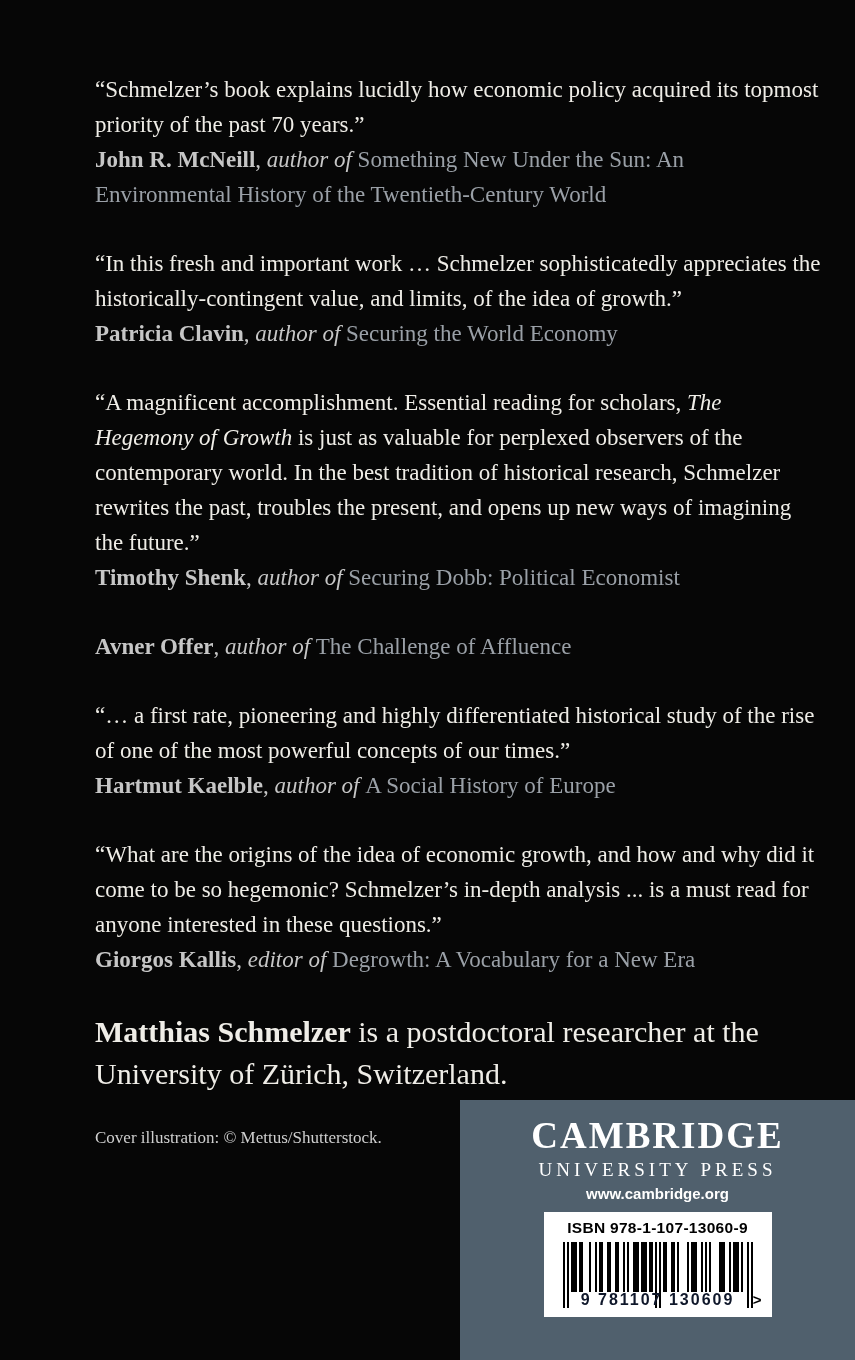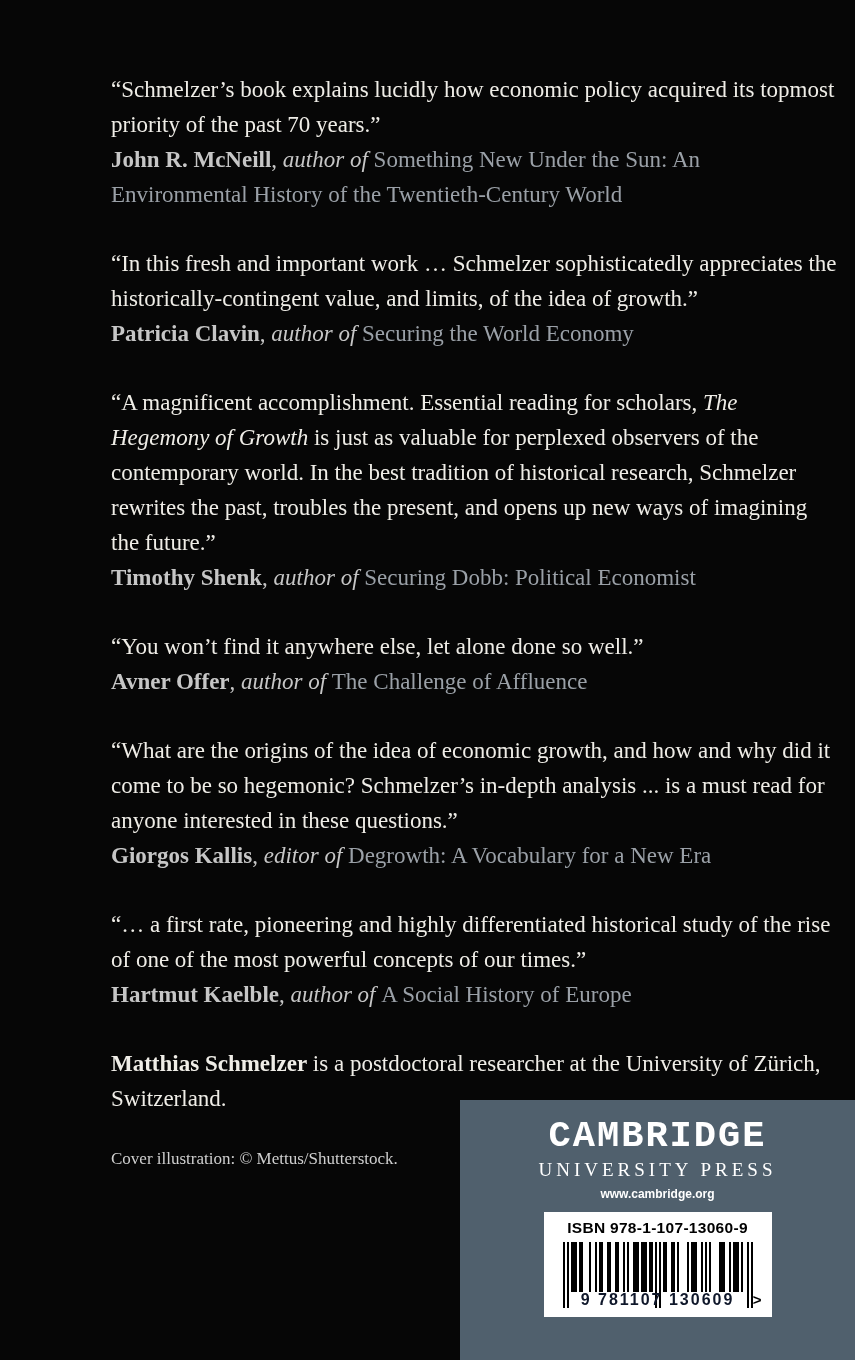--- a/index.html
+++ b/index.html
@@ -7,65 +7,65 @@
   body {
     width: 855px; height: 1360px;
     position: relative; overflow: hidden;
     font-family: "Liberation Serif", serif;
   }
   .page {
     position: absolute; inset: 0;
     background: var(--background, #060606);
   }
   .content {
-    position: absolute; left: 111px; top: 72px; width: 727px;
+    position: absolute; left: 95px; top: 72px; width: 727px;
   }
   .quote-block { margin-bottom: 34px; }
   .quote {
     color: var(--quote_text, #efede7);
     font-size: 23px; line-height: 35px;
   }
   .attr {
     color: var(--attribution, #c6c6c6);
     font-size: 23px; line-height: 35px;
   }
   .b { font-weight: 700; }
   .i { font-style: italic; margin-top: 32px; }
   .title { color: var(--book_title, #9aa0a7); text-align: center; }
   .bio {
     color: var(--quote_text, #efede7);
-    font-size: 23px; line-height: 35px;
+    font-size: 30px; line-height: 42px;
     margin-top: 32px;
   }
   .credit {
     color: #cfcfcf;
     font-size: 17px; line-height: 22px;
     margin-top: 32px;
   }
   .publisher-panel {
     position: absolute; left: 460px; top: 1100px;
     width: 395px; height: 260px;
     background: var(--cambridge_panel, #50606d);
     color: #fff; text-align: center;
   }
   .cambridge {
     margin-top: 16px;
-    font-family: Liberation Mono, monospace;
+    font-family: Liberation Serif, serif;
     font-weight: 700; font-size: 37px; letter-spacing: 2px;
     line-height: 40px;
   }
   .univpress {
     margin-top: 2px;
     font-size: 19px; letter-spacing: 4px; font-weight: 400;
     line-height: 24px;
   }
   .weburl {
     margin-top: 3px;
     font-family: "Liberation Sans", sans-serif;
-    font-weight: 700; font-size: 12px; line-height: 18px;
+    font-weight: 700; font-size: 15px; line-height: 18px;
   }
   .isbn-box {
     width: 228px; margin: 9px auto 0;
     background: var(--isbn_box, #ffffff);
     color: #000; padding: 6px 8px 9px;
   }
   .isbn-label {
     font-family: "Liberation Sans", sans-serif;
     font-weight: 700; font-size: 15.5px; letter-spacing: 0.3px;
     line-height: 19px; white-space: nowrap; text-align: center;
@@ -103,32 +103,31 @@
       <p class="quote"><span>“In this fresh and important work … Schmelzer sophisticatedly appreciates the historically-contingent value, and limits, of the idea of growth.”</span></p>
       <p class="attr"><span class="b">Patricia Clavin</span><span>, </span><span class="i">author of </span><span class="title">Securing the World Economy</span></p>
     </div>
 
     <div class="quote-block">
       <p class="quote"><span>“A magnificent accomplishment. Essential reading for scholars, </span><span class="i">The Hegemony of Growth</span><span> is just as valuable for perplexed observers of the contemporary world. In the best tradition of historical research, Schmelzer rewrites the past, troubles the present, and opens up new ways of imagining the future.”</span></p>
       <p class="attr"><span class="b">Timothy Shenk</span><span>, </span><span class="i">author of </span><span class="title">Securing Dobb: Political Economist</span></p>
     </div>
 
     <div class="quote-block">
-      <p class="quote"><span>“You won’t find it anywhere else, let alone done so well.”</span></p>
       <p class="attr"><span class="b">Avner Offer</span><span>, </span><span class="i">author of </span><span class="title">The Challenge of Affluence</span></p>
+    </div>
+
+    <div class="quote-block">
+      <p class="quote"><span>“… a first rate, pioneering and highly differentiated historical study of the rise of one of the most powerful concepts of our times.”</span></p>
+      <p class="attr"><span class="b">Hartmut Kaelble</span><span>, </span><span class="i">author of </span><span class="title">A Social History of Europe</span></p>
     </div>
 
     <div class="quote-block">
       <p class="quote"><span>“What are the origins of the idea of economic growth, and how and why did it come to be so hegemonic? Schmelzer’s in-depth analysis ... is a must read for anyone interested in these questions.”</span></p>
       <p class="attr"><span class="b">Giorgos Kallis</span><span>, </span><span class="i">editor of </span><span class="title">Degrowth: A Vocabulary for a New Era</span></p>
-    </div>
-
-    <div class="quote-block">
-      <p class="quote"><span>“… a first rate, pioneering and highly differentiated historical study of the rise of one of the most powerful concepts of our times.”</span></p>
-      <p class="attr"><span class="b">Hartmut Kaelble</span><span>, </span><span class="i">author of </span><span class="title">A Social History of Europe</span></p>
     </div>
 
     <p class="bio"><span class="b">Matthias Schmelzer</span><span> is a postdoctoral researcher at the University of Zürich, Switzerland.</span></p>
 
     <p class="credit">Cover illustration: © Mettus/Shutterstock.</p>
 
   </div>
 
   <div class="publisher-panel">
     <div class="cambridge">CAMBRIDGE</div>

